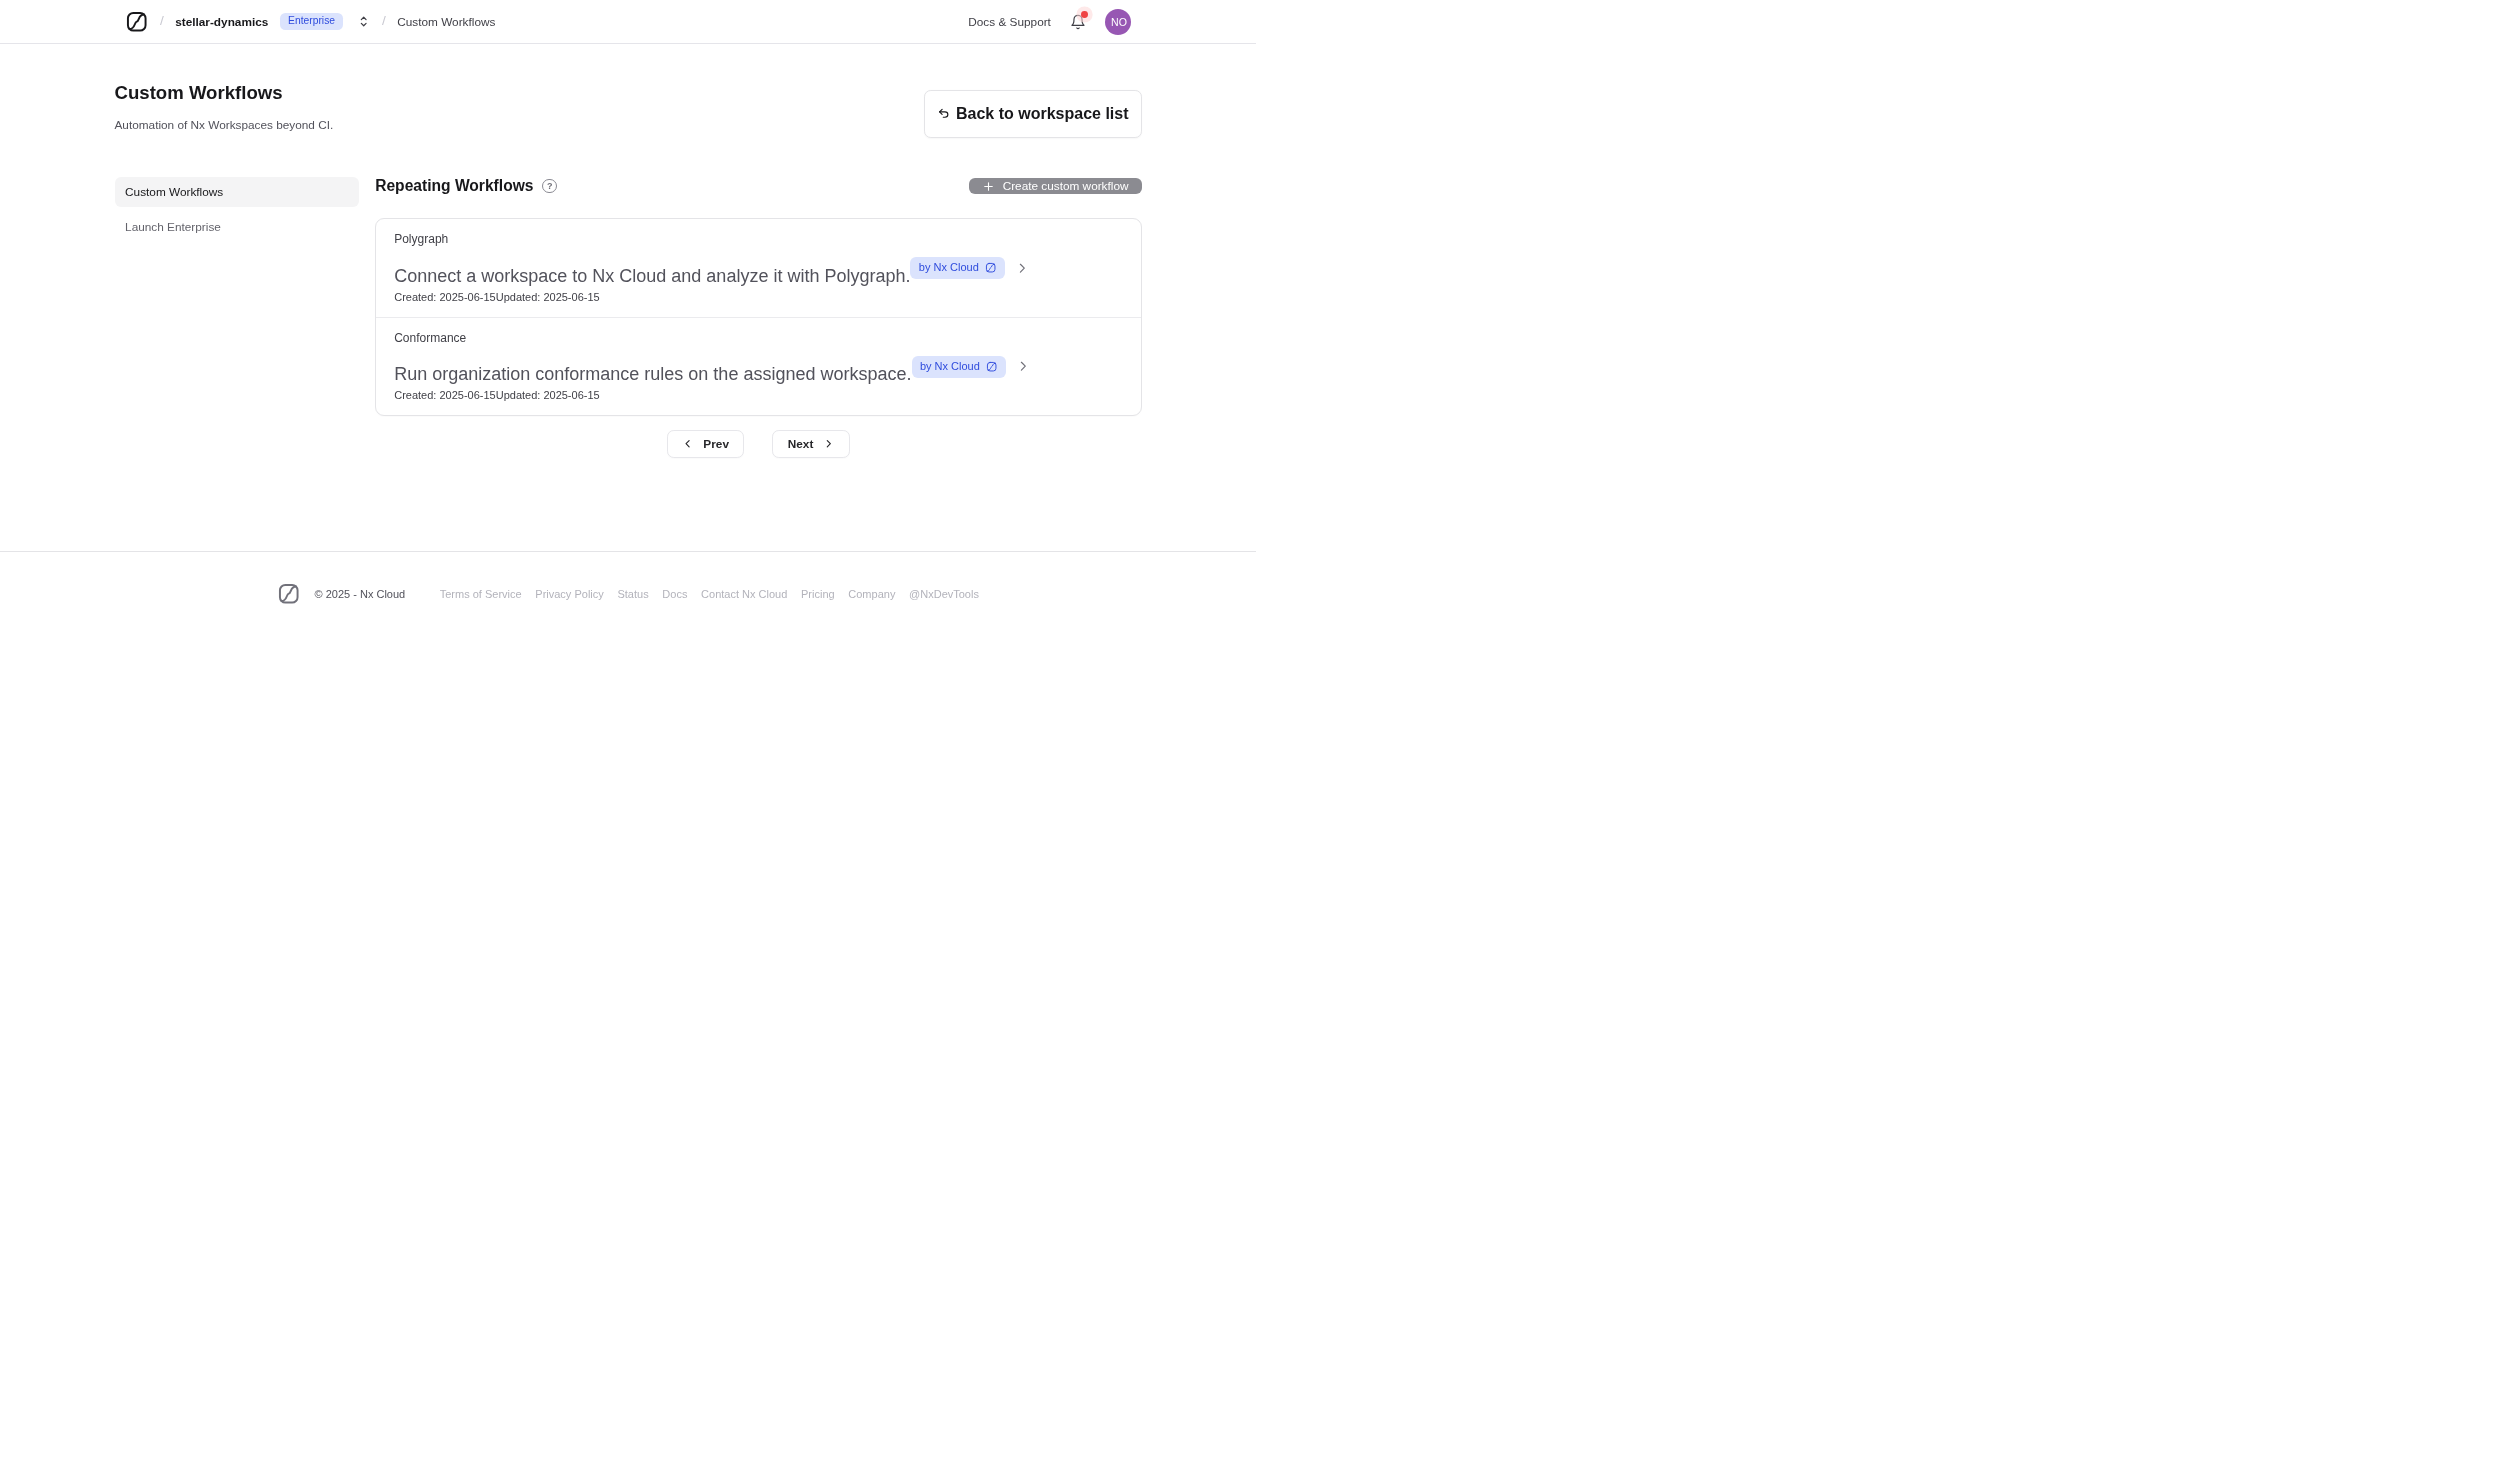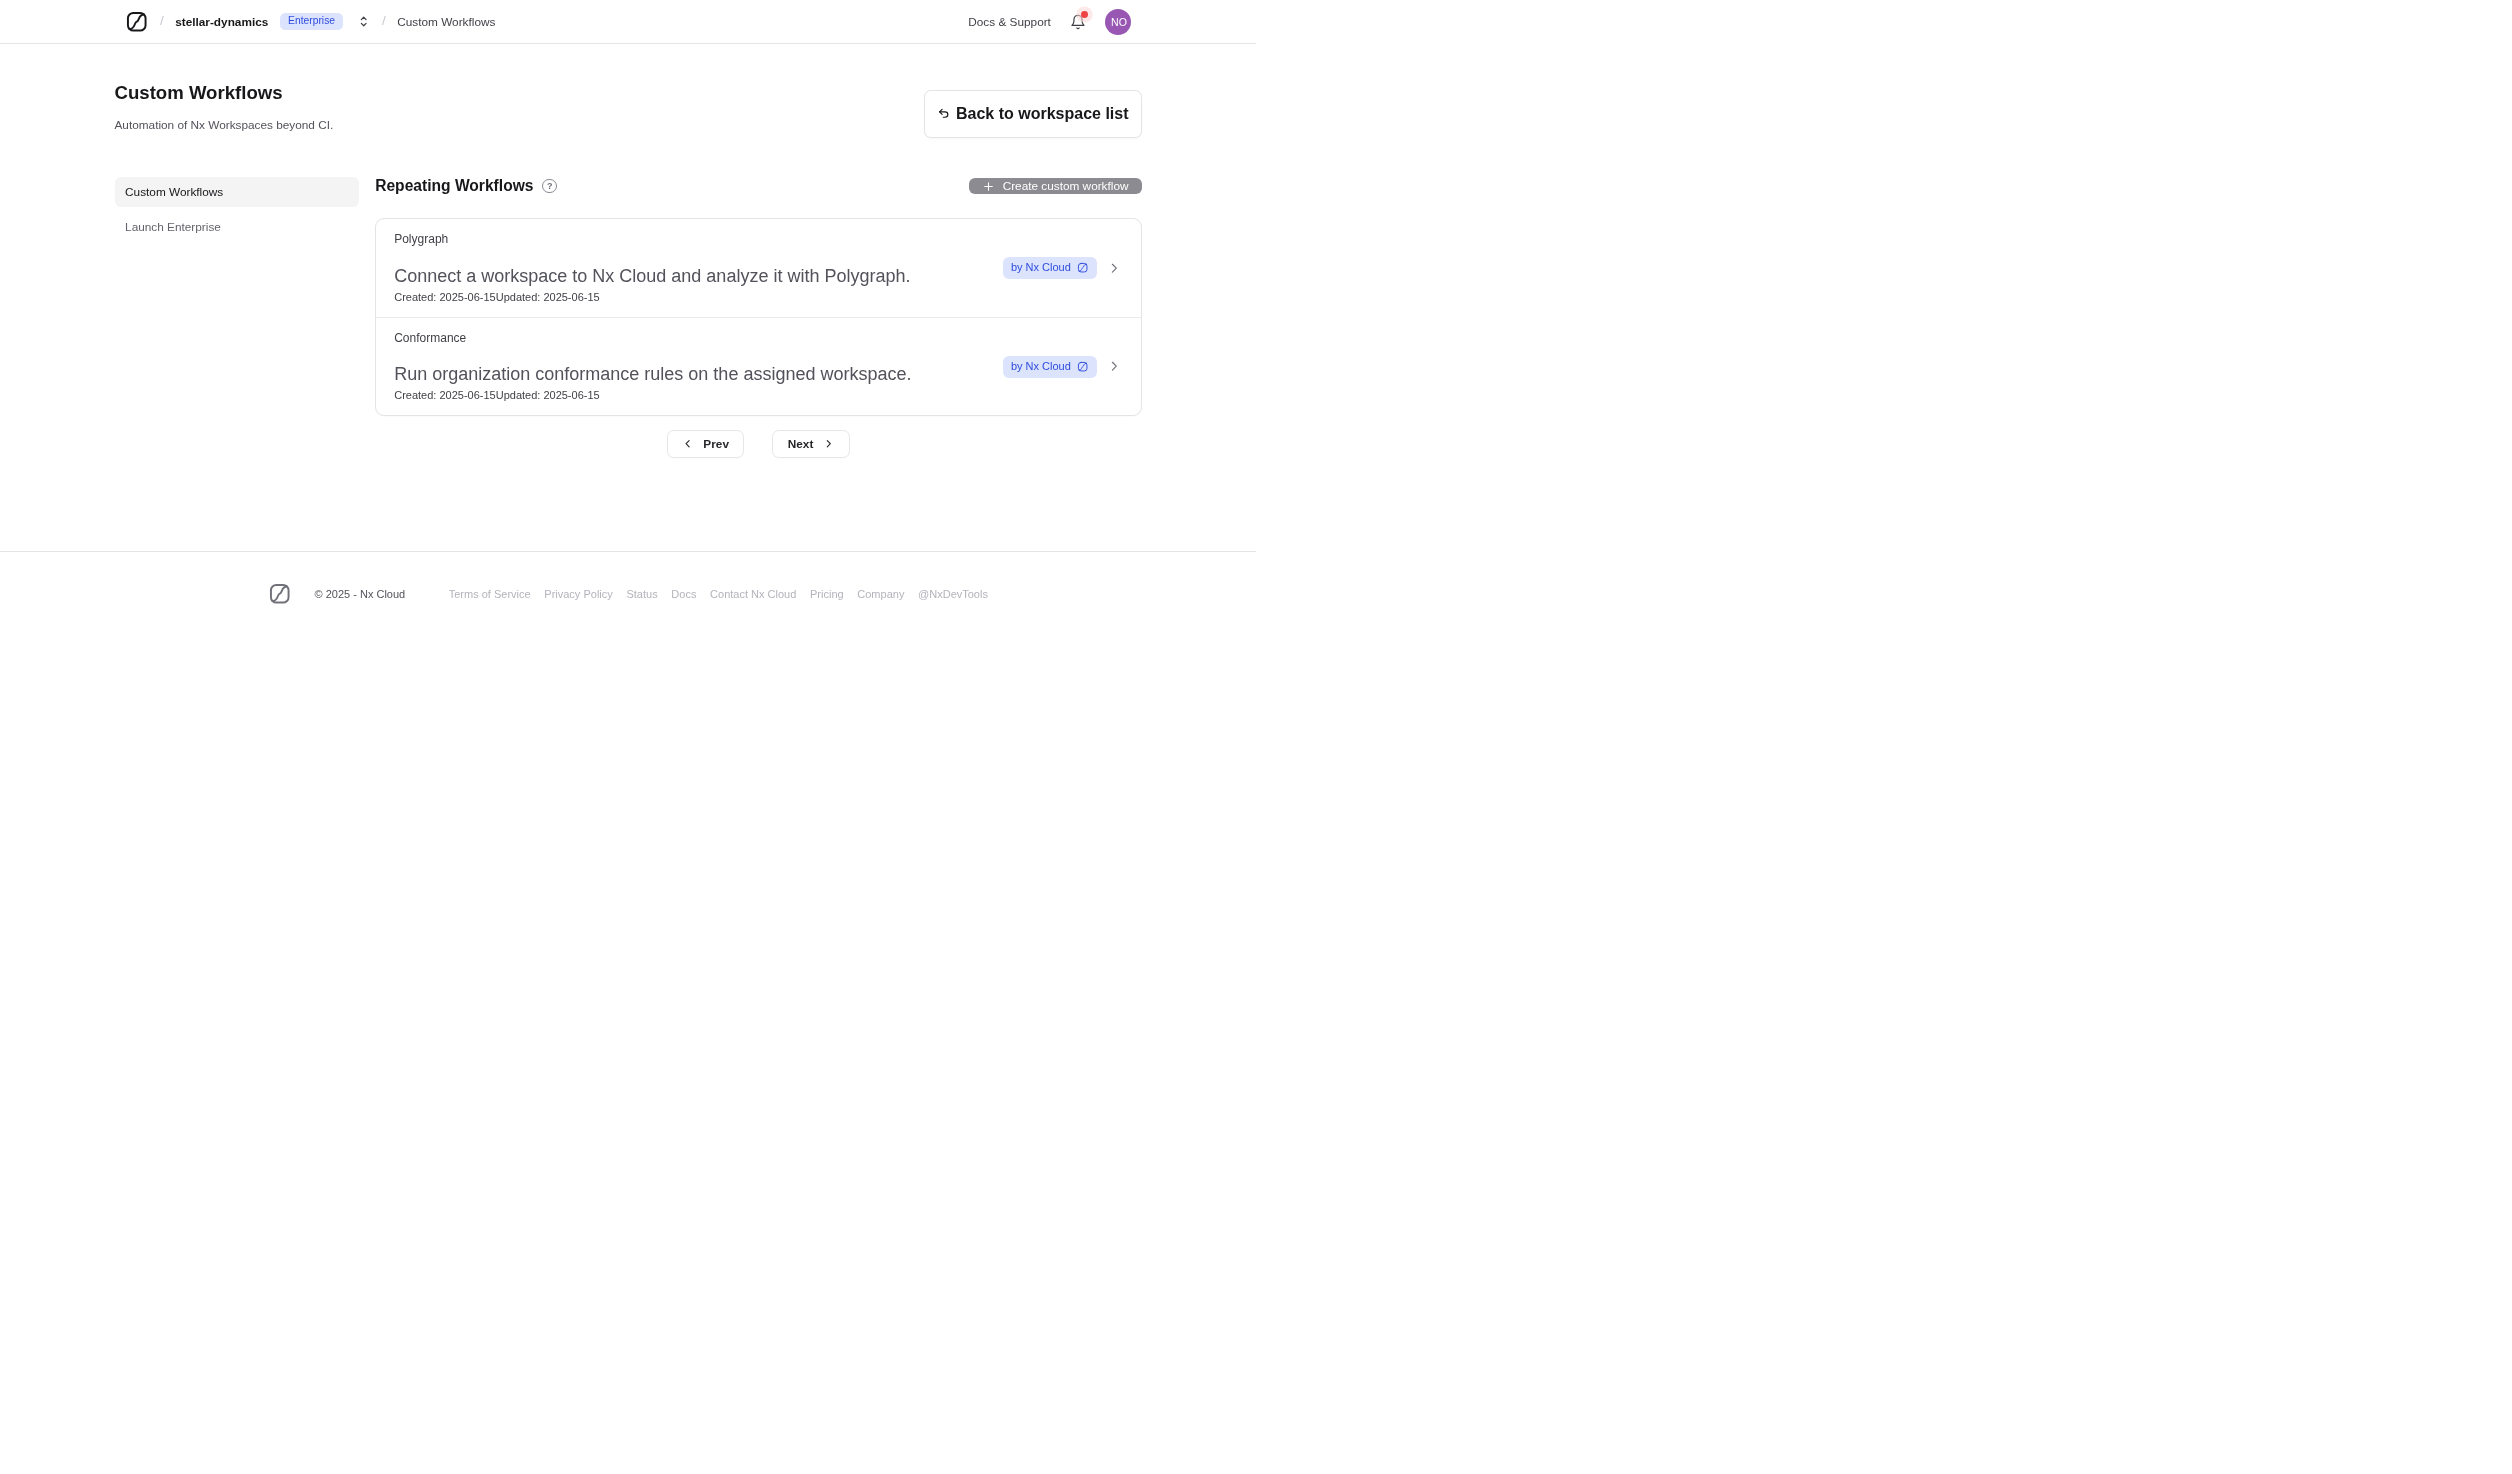--- a/index.html
+++ b/index.html
@@ -71,21 +71,21 @@
     display: inline-grid; place-items: center; font-size: 9px; font-weight: 700; color: #6d6d76; cursor: pointer;
   }
   .create-btn {
     height: 16px; padding: 0 13px; display: inline-flex; align-items: center; gap: 7.6px;
     background: #8b8b91; color: #fff; border: none; border-radius: 6px; cursor: pointer;
     font-size: 11.8px; font-weight: 500; font-family: "Liberation Sans", sans-serif;
   }
   .create-btn svg { width: 13px; height: 13px; }
 
   .card { border: 0.8px solid #e4e4e7; border-radius: 9px; background: #fff; overflow: hidden; box-shadow: 0 0.8px 1.5px rgba(0,0,0,0.02); }
-  .wf-row { display: flex; align-items: center; justify-content: space-between; padding: 12px 18px; min-height: 84px; cursor: pointer; }
+  .wf-row { display: flex; align-items: center; justify-content: flex-start; padding: 12px 18px; min-height: 84px; cursor: pointer; }
   .wf-row + .wf-row { border-top: 0.8px solid #ebebee; }
   .wf-name { font-size: 12px; color: #3f3f46; line-height: 16.7px; }
   .wf-desc { font-size: 18px; color: #52525b; line-height: 16.7px; margin-top: 20px; }
   .wf-meta { font-size: 11px; color: #3f3f46; line-height: 15px; margin-top: 5.3px; display: flex; gap: 0; }
   .wf-right { display: flex; align-items: center; gap: 10px; padding-right: 1.5px; }
   .nx-badge {
     display: inline-flex; align-items: center; gap: 6px;
     background: #dbe3fd; color: #2f4cdd; font-size: 11px; font-weight: 500;
     padding: 5.3px 8.4px; border-radius: 6px; line-height: 1;
   }
@@ -98,21 +98,21 @@
     height: 28px; padding: 0 14.4px; display: inline-flex; align-items: center; gap: 10px;
     background: #fff; border: 0.8px solid #e7e7eb; border-radius: 6.8px; cursor: pointer;
     font-size: 11.8px; font-weight: 600; color: #27272a; font-family: "Liberation Sans", sans-serif;
     box-shadow: 0 0.8px 1.5px rgba(0,0,0,0.02);
   }
   .pg-btn svg { width: 11.4px; height: 11.4px; }
 
   
   .page-divider { border-top: 0.8px solid #e4e4e7; }
   footer { padding-top: 30px; }
-  .footer-row { display: flex; align-items: center; justify-content: center; gap: 23px; }
+  .footer-row { display: flex; align-items: center; justify-content: center; gap: 14px; }
   .foot-logo { color: #71717a; display: inline-flex; }
   .foot-logo svg { width: 23.5px; height: 23.5px; }
   .copyright { font-size: 11px; color: #52525b; margin-right: 20.5px; }
   .foot-links { display: flex; align-items: center; gap: 13.7px; }
   .foot-links a { font-size: 11px; color: #b3b3bb; text-decoration: none; cursor: pointer; }
 </style>
 </head>
 <body>
 
 <svg width="0" height="0" style="position:absolute" aria-hidden="true">

